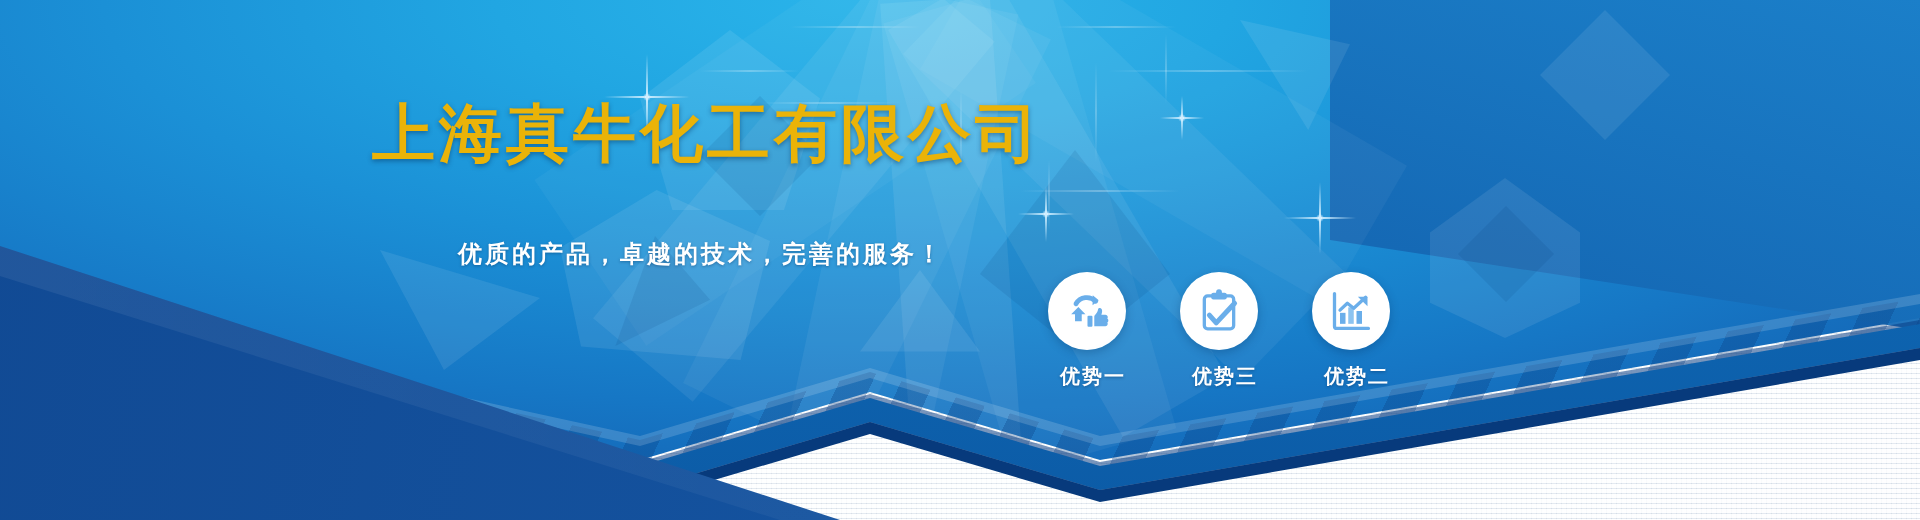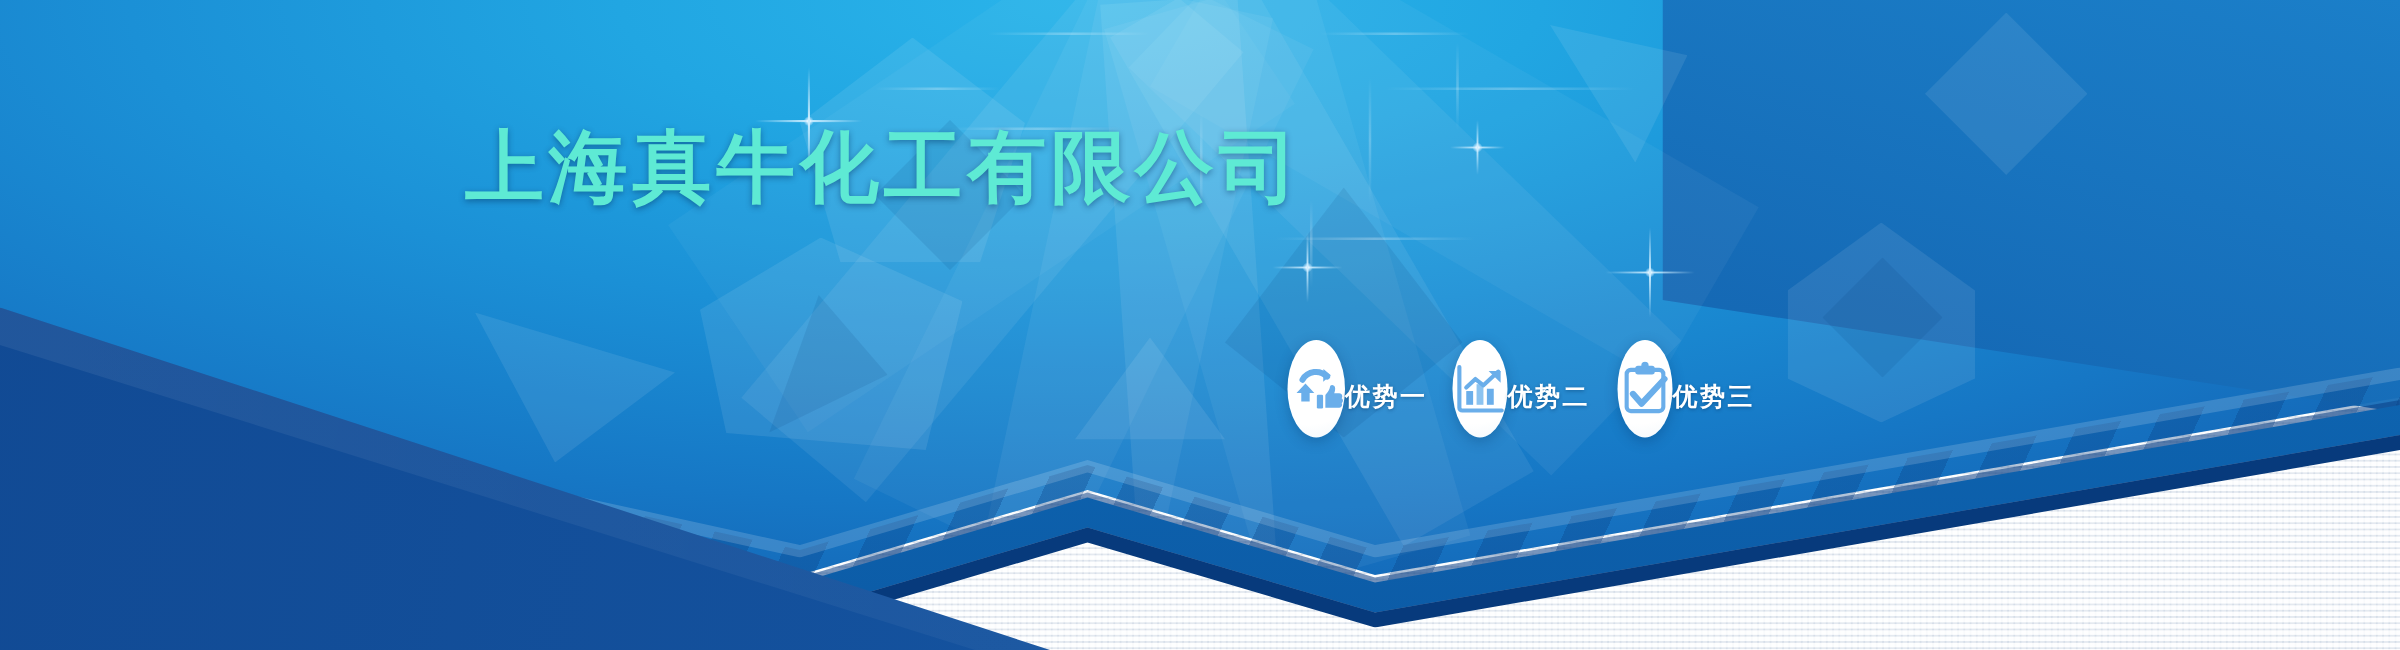--- a/index.html
+++ b/index.html
@@ -98,21 +98,21 @@
     clip-path:polygon(0 246px,840px 520px,780px 520px,0 276px);
   }
 
   
   #title{
     position:absolute;
     left:372px; top:95px;
     font-size:63px;
     letter-spacing:4px;
     line-height:1.25;
-    color:#5eead4;
+    color:#eab308;
     font-weight:700;
     text-shadow:0 2px 5px rgba(3,40,85,.45);
     white-space:nowrap;
   }
   #subtitle{
     position:absolute;
     left:458px; top:238px;
     font-size:24px;
     letter-spacing:3px;
     color:#ffffff;
@@ -121,21 +121,21 @@
     white-space:nowrap;
   }
 
   
   #advantages{
     position:absolute;
     left:1030px; top:272px;
     display:flex;
     gap:36px;
   }
-  .adv{width:96px;display:flex;flex-direction:row;align-items:center;}
+  .adv{width:96px;display:flex;flex-direction:column;align-items:flex-end;}
   .adv-circle{
     width:78px;height:78px;border-radius:50%;
     background:radial-gradient(circle at 35% 28%,#ffffff 0%,#ffffff 72%,#f2f7fb 100%);
     display:flex;align-items:center;justify-content:center;
     box-shadow:0 3px 10px rgba(3,40,85,.28);
   }
   .adv-circle svg{display:block;}
   .adv-label{
     margin-top:13px;
     font-size:20px;
@@ -213,63 +213,64 @@
   <div class="layer" id="plate-shadow"></div>
   <div class="layer" id="stripeband"></div>
   <div class="layer" id="topgloss"></div>
   <div class="layer" id="plate-mid"></div>
   <div class="layer" id="bottomedge"></div>
 
   <div class="layer" id="navywedge"></div>
   <div class="layer" id="navywedge-hi"></div>
 
   <div id="title">上海真牛化工有限公司</div>
+  <div id="subtitle">优质的产品，卓越的技术，完善的服务！</div>
 
   <div id="advantages">
 
     <div class="adv">
       <div class="adv-circle">
         <span>
           <svg width="46" height="46" viewBox="0 0 48 48" fill="none">
             <path d="M12.5 16.5a13 13 0 0 1 20.6-2.6" stroke="#6aaeea" stroke-width="5" stroke-linecap="round"></path>
             <path d="M30 7.5l6.2 5.2-6.4 5.4z" fill="#6aaeea"></path>
             <path d="M7.5 27.5l7.5-7.8 7.4 7.8h-3.9v7.2h-7v-7.2z" fill="#6aaeea"></path>
             <rect x="24.5" y="29" width="5.2" height="11.5" rx="1.1" fill="#6aaeea"></rect>
             <path d="M31.6 40.5V29.8c0-.7.5-1.2 1-1.8 1.5-1.7 2.6-3.5 2.9-5.6.1-1 .9-1.6 1.9-1.5 1.5.2 2.4 1.3 2.4 3 0 1.3-.3 2.6-.8 3.9h4.1c1.5 0 2.6 1.1 2.6 2.5 0 .6-.2 1.1-.5 1.6.7.5 1.1 1.2 1.1 2 0 .9-.4 1.6-1.1 2.1.3.4.4.9.4 1.4 0 1.3-1 2.4-2.4 2.5H31.6z" fill="#6aaeea"></path>
           </svg>
         </span>
       </div>
       <div class="adv-label">优势一</div>
+    </div>
+
+    <div class="adv">
+      <div class="adv-circle">
+        <span>
+          <svg width="44" height="44" viewBox="0 0 48 48" fill="none">
+            <rect x="8" y="7.5" width="32" height="36" rx="3.6" stroke="#6aaeea" stroke-width="3.6"></rect>
+            <rect x="15.5" y="4" width="17" height="7.5" rx="2.4" fill="#6aaeea"></rect>
+            <circle cx="24" cy="3.6" r="3.2" fill="#6aaeea"></circle>
+            <path d="M13.5 28.5l7.5 8.5L41 15.5" stroke="#6aaeea" stroke-width="5.4" stroke-linecap="round" stroke-linejoin="round"></path>
+          </svg>
+        </span>
+      </div>
+      <div class="adv-label">优势三</div>
     </div>
 
     <div class="adv">
       <div class="adv-circle">
         <span>
           <svg width="44" height="44" viewBox="0 0 48 48" fill="none">
             <path d="M6 5v35.5c0 1.4 1.1 2.5 2.5 2.5H43" stroke="#6aaeea" stroke-width="3.6" stroke-linecap="round"></path>
             <rect x="12" y="26" width="6" height="12" fill="#6aaeea"></rect>
             <rect x="21" y="20" width="6" height="18" fill="#8cc3f0"></rect>
             <rect x="30" y="24" width="6" height="14" fill="#6aaeea"></rect>
             <path d="M12 23l8-7.5 7 5.5L40 9" stroke="#6aaeea" stroke-width="3.6" stroke-linecap="round" stroke-linejoin="round"></path>
             <path d="M31.5 8.5H42v10.2z" fill="#6aaeea"></path>
           </svg>
         </span>
       </div>
       <div class="adv-label">优势二</div>
     </div>
 
-    <div class="adv">
-      <div class="adv-circle">
-        <span>
-          <svg width="44" height="44" viewBox="0 0 48 48" fill="none">
-            <rect x="8" y="7.5" width="32" height="36" rx="3.6" stroke="#6aaeea" stroke-width="3.6"></rect>
-            <rect x="15.5" y="4" width="17" height="7.5" rx="2.4" fill="#6aaeea"></rect>
-            <circle cx="24" cy="3.6" r="3.2" fill="#6aaeea"></circle>
-            <path d="M13.5 28.5l7.5 8.5L41 15.5" stroke="#6aaeea" stroke-width="5.4" stroke-linecap="round" stroke-linejoin="round"></path>
-          </svg>
-        </span>
-      </div>
-      <div class="adv-label">优势三</div>
-    </div>
-
 
   </div>
 </div>
 
 </body></html>

